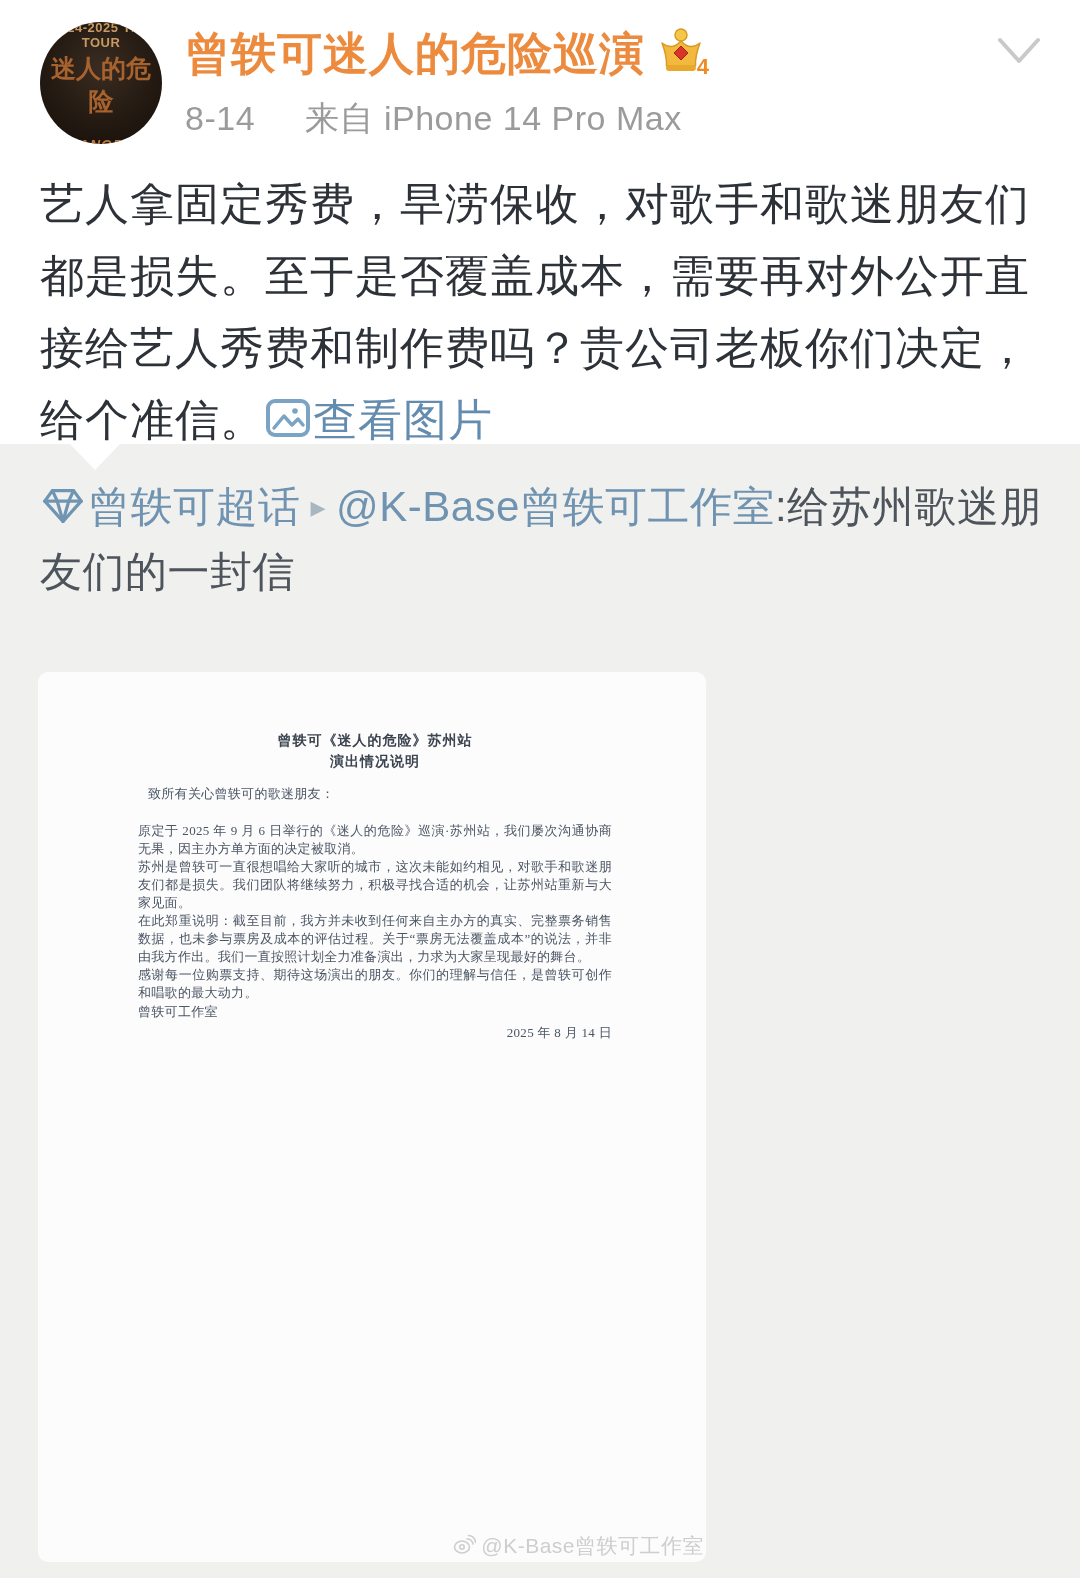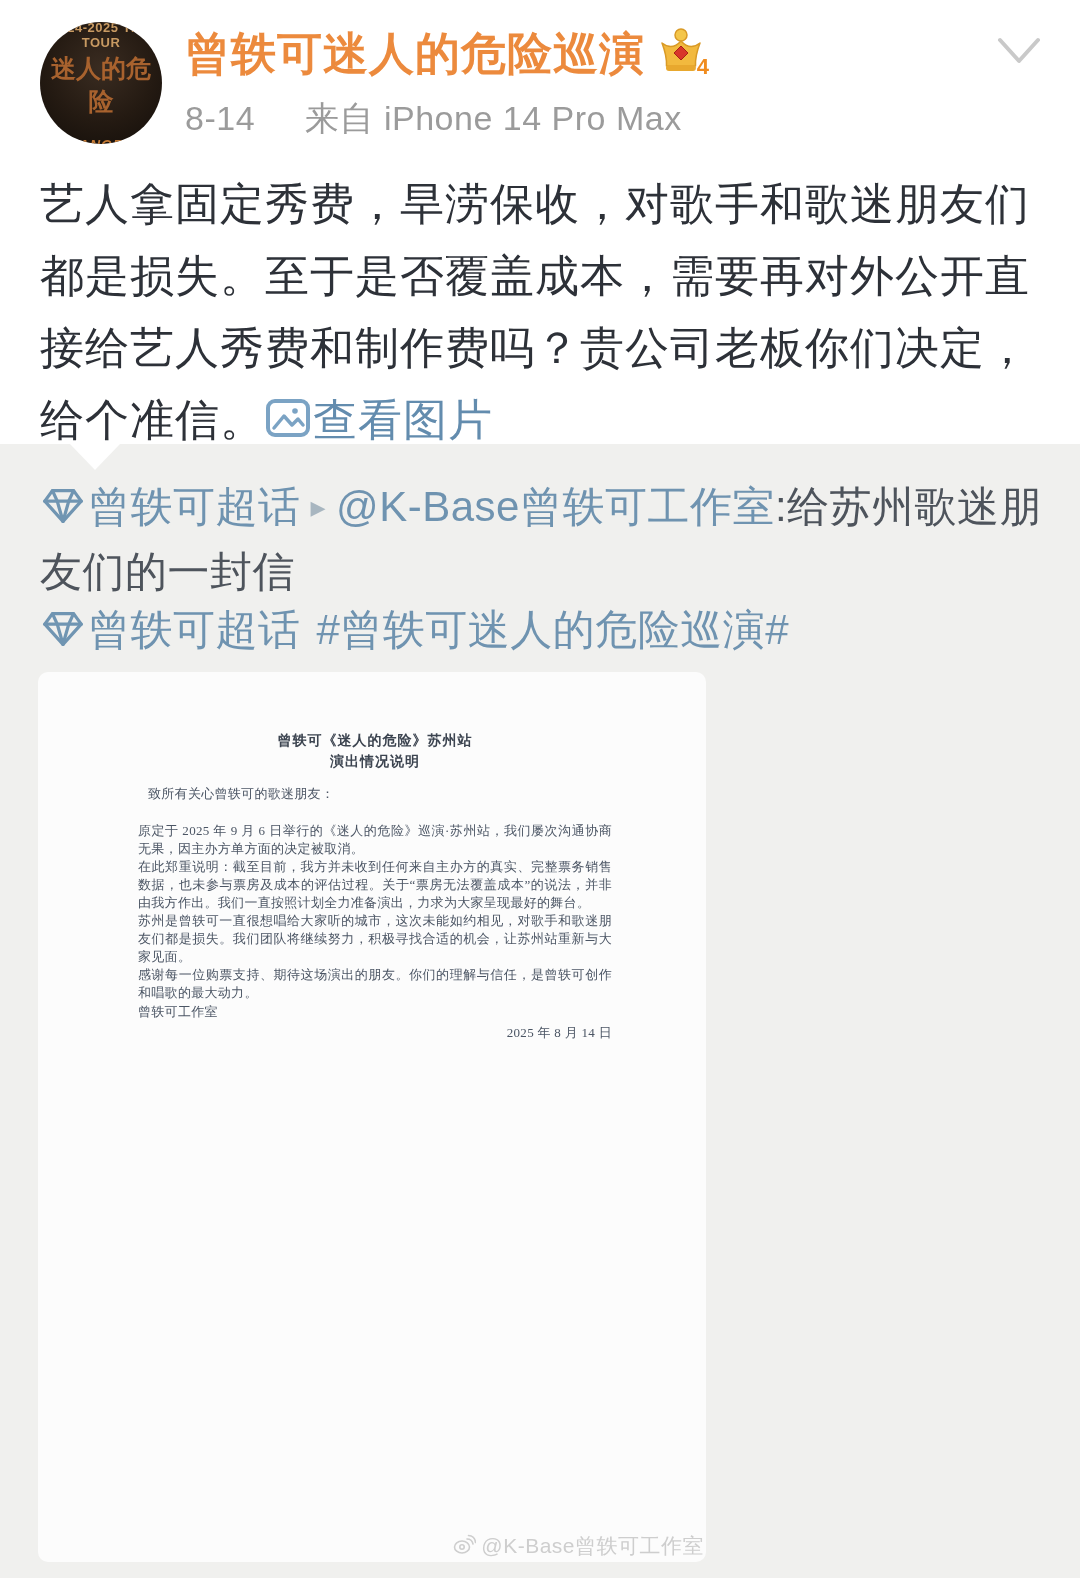--- a/index.html
+++ b/index.html
@@ -143,42 +143,32 @@
     <div class="q-line1">
       <span class="st-icon">
         <svg width="46" height="46" viewBox="0 0 48 48" fill="none" stroke="#7095b2" stroke-width="3.4" stroke-linejoin="round" stroke-linecap="round">
           <polygon points="13,9 35,9 43,20 24,41 5,20"></polygon>
           <polyline points="13,9 18,20 24,41"></polyline>
           <polyline points="35,9 30,20 24,41"></polyline>
           <line x1="5" y1="20" x2="43" y2="20"></line>
         </svg>
       </span><a href="#">曾轶可超话</a><span class="q-arrow">▸</span><a href="#">@K-Base曾轶可工作室</a><span>:给苏州歌迷朋友们的一封信</span>
     </div>
-    <div class="q-line2">
-      <span class="st-icon">
-        <svg width="46" height="46" viewBox="0 0 48 48" fill="none" stroke="#7095b2" stroke-width="3.4" stroke-linejoin="round" stroke-linecap="round">
-          <polygon points="13,9 35,9 43,20 24,41 5,20"></polygon>
-          <polyline points="13,9 18,20 24,41"></polyline>
-          <polyline points="35,9 30,20 24,41"></polyline>
-          <line x1="5" y1="20" x2="43" y2="20"></line>
-        </svg>
-      </span><a href="#">曾轶可超话</a><span class="hash-gap"></span><a href="#">#曾轶可迷人的危险巡演#</a>
-    </div>
   </div>
 
   <div class="letter">
     <div class="letter-title">
       <div>曾轶可《迷人的危险》苏州站</div>
       <div>演出情况说明</div>
     </div>
     <p class="letter-salutation">致所有关心曾轶可的歌迷朋友：</p>
     <div class="letter-body">
         <p>原定于 2025 年 9 月 6 日举行的《迷人的危险》巡演·苏州站，我们屡次沟通协商无果，因主办方单方面的决定被取消。</p>
+        <p>苏州是曾轶可一直很想唱给大家听的城市，这次未能如约相见，对歌手和歌迷朋友们都是损失。我们团队将继续努力，积极寻找合适的机会，让苏州站重新与大家见面。</p>
         <p>在此郑重说明：截至目前，我方并未收到任何来自主办方的真实、完整票务销售数据，也未参与票房及成本的评估过程。关于“票房无法覆盖成本”的说法，并非由我方作出。我们一直按照计划全力准备演出，力求为大家呈现最好的舞台。</p>
-        <p>苏州是曾轶可一直很想唱给大家听的城市，这次未能如约相见，对歌手和歌迷朋友们都是损失。我们团队将继续努力，积极寻找合适的机会，让苏州站重新与大家见面。</p>
         <p>感谢每一位购票支持、期待这场演出的朋友。你们的理解与信任，是曾轶可创作和唱歌的最大动力。</p>
       </div>
     <div class="letter-sign">曾轶可工作室</div>
     <div class="letter-date">2025 年 8 月 14 日</div>
   </div>
 
   <div class="watermark">
     <span>
       <svg width="24" height="22" viewBox="0 0 24 22" fill="none" stroke="#c6c6c6" stroke-width="1.6">
         <ellipse cx="10" cy="14" rx="7.5" ry="6"></ellipse>

